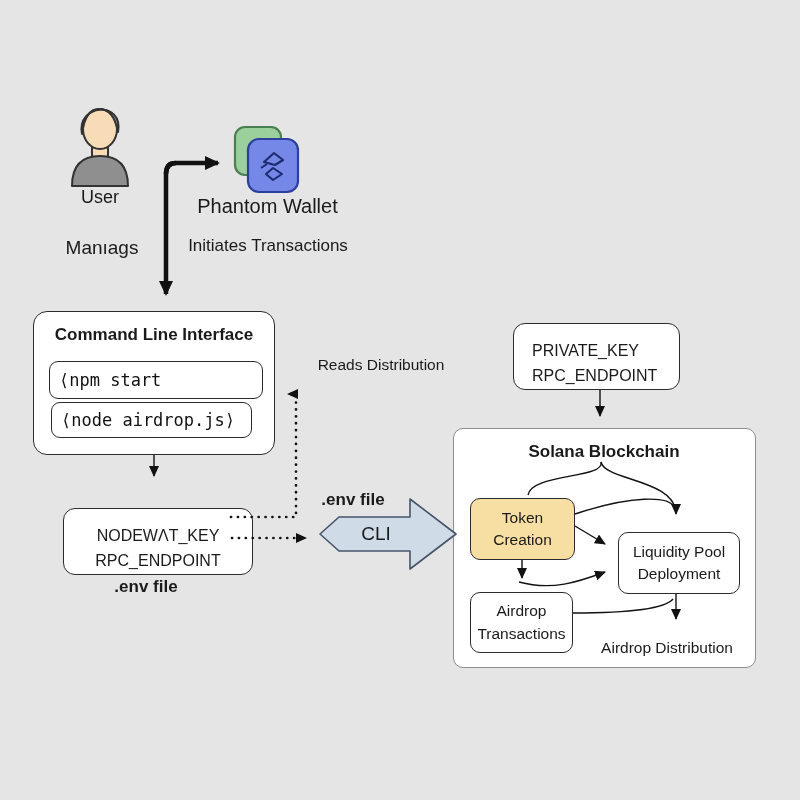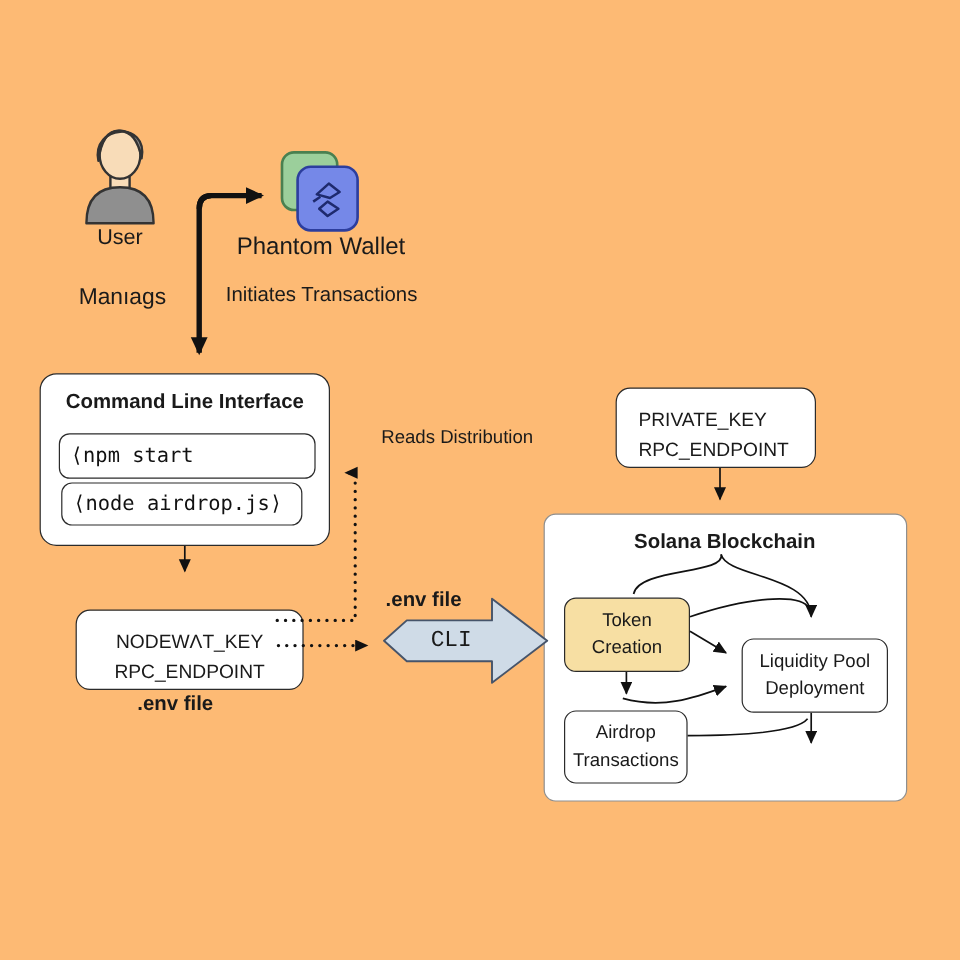--- a/index.html
+++ b/index.html
@@ -1,17 +1,17 @@
 <!DOCTYPE html>
 <html><head>
 <meta charset="utf-8">
 <style>
   html,body{margin:0;padding:0;background:#ffffff;}
   #stage{
-    position:relative;width:800px;height:800px;background:#fdba74;overflow:hidden;
+    position:relative;width:800px;height:800px;background:#e5e5e5;overflow:hidden;
     font-family:"Liberation Sans", sans-serif;color:#1a1a1a;
   }
   .abs{position:absolute;}
   .label{position:absolute;text-align:center;line-height:1.25;color:#1a1a1a;z-index:2;}
   .bold{font-weight:bold;}
   
   .node{
     position:absolute;background:#ffffff;border:1.6px solid #2b2b2b;border-radius:12px;
     display:flex;flex-direction:column;align-items:center;justify-content:flex-end;
     z-index:2;box-sizing:border-box;
@@ -31,21 +31,21 @@
     position:absolute;left:453px;top:428px;width:303px;height:240px;
     background:#ffffff;border:1.6px solid #8f8f8f;border-radius:10px;z-index:1;box-sizing:border-box;
   }
   .inner-node{
     position:absolute;background:#ffffff;border:1.5px solid #2b2b2b;border-radius:10px;
     display:flex;flex-direction:column;align-items:center;justify-content:center;z-index:2;box-sizing:border-box;
   }
   .inner-node .ln{font-size:15.5px;line-height:1.45;white-space:nowrap;}
   #token-box{background:#f7dfa3;}
   svg.overlay{position:absolute;left:0;top:0;z-index:4;pointer-events:none;}
-  .top-label{z-index:5;font-family:Liberation Mono, monospace;}
+  .top-label{z-index:5;}
 </style>
 </head>
 <body>
 
 <div id="stage">
 
   <svg class="abs" style="left:60px;top:94px;z-index:2" width="80" height="94" viewBox="0 0 80 94">
     <rect x="32" y="48" width="16" height="16" fill="#f8dcb8" stroke="#333" stroke-width="2"></rect>
     <path d="M12,92 C12,69 24,62 40,62 C56,62 68,69 68,92 Z" fill="#8f8f8f" stroke="#333" stroke-width="2" stroke-linejoin="round"></path>
     <ellipse cx="40" cy="35" rx="17" ry="20" fill="#f8dcb8" stroke="#333" stroke-width="2"></ellipse>
@@ -100,20 +100,21 @@
   <div class="inner-node" style="left:618px;top:532px;width:122px;height:62px;">
     <div class="ln">Liquidity Pool</div>
     <div class="ln">Deployment</div>
   </div>
 
   <div class="inner-node" style="left:470px;top:592px;width:103px;height:61px;align-items:center;">
     <div class="ln">Airdrop</div>
     <div class="ln">Transactions</div>
   </div>
 
+  <div class="label" style="left:583px;top:638px;width:168px;font-size:15.5px;">Airdrop Distribution</div>
 
   <svg class="overlay" width="800" height="800" viewBox="0 0 800 800">
     <defs>
       <marker id="ah" markerUnits="userSpaceOnUse" markerWidth="12" markerHeight="11" refX="10" refY="5" orient="auto">
         <path d="M0,0 L11,5 L0,10 Z" fill="#111"></path>
       </marker>
       <marker id="ahBig" markerUnits="userSpaceOnUse" markerWidth="17" markerHeight="15" refX="13" refY="7" orient="auto">
         <path d="M0,0 L15,7 L0,14 Z" fill="#111"></path>
       </marker>
     </defs>

